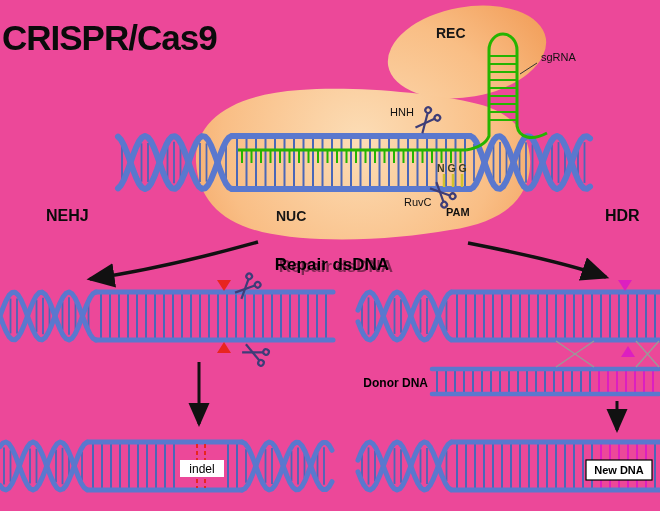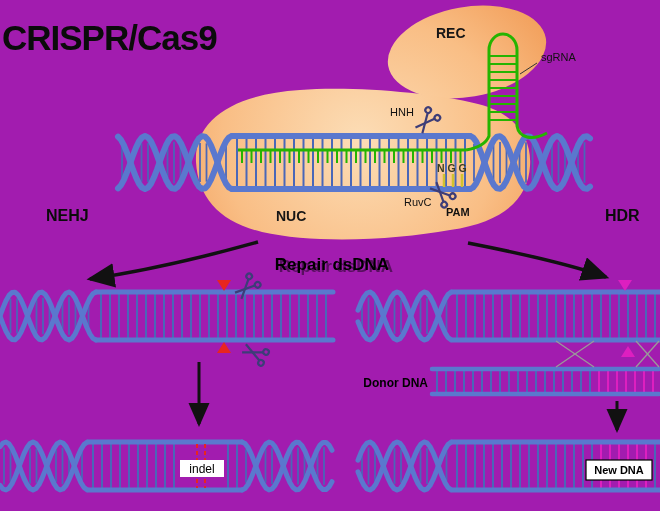--- a/index.html
+++ b/index.html
@@ -1,16 +1,16 @@
 <!DOCTYPE html>
 <html><head>
 <meta charset="utf-8">
 <style>
   html,body{margin:0;padding:0;background:#fff;}
-  .stage{position:relative;width:660px;height:511px;background:#a21caf;overflow:hidden;
+  .stage{position:relative;width:660px;height:511px;background:#ec4899;overflow:hidden;
          font-family:"Liberation Sans","DejaVu Sans",sans-serif;}
   svg{display:block;}
   text{font-family:"Liberation Sans","DejaVu Sans",sans-serif;}
   .title{font-size:35px;font-weight:bold;fill:#0b0b0b;letter-spacing:-1px;}
   .domlbl{font-size:14px;font-weight:bold;fill:#161616;}
   .small{font-size:11px;fill:#111;}
   .ngg{font-size:10.5px;fill:#3c3c20;font-weight:bold;}
   .pathlbl{font-size:16px;font-weight:bold;fill:#0b0b0b;}
   .caption{font-size:17px;font-weight:bold;fill:#000;}
   .caption-ghost{font-size:17px;font-weight:bold;fill:rgba(0,0,0,0.45);}

